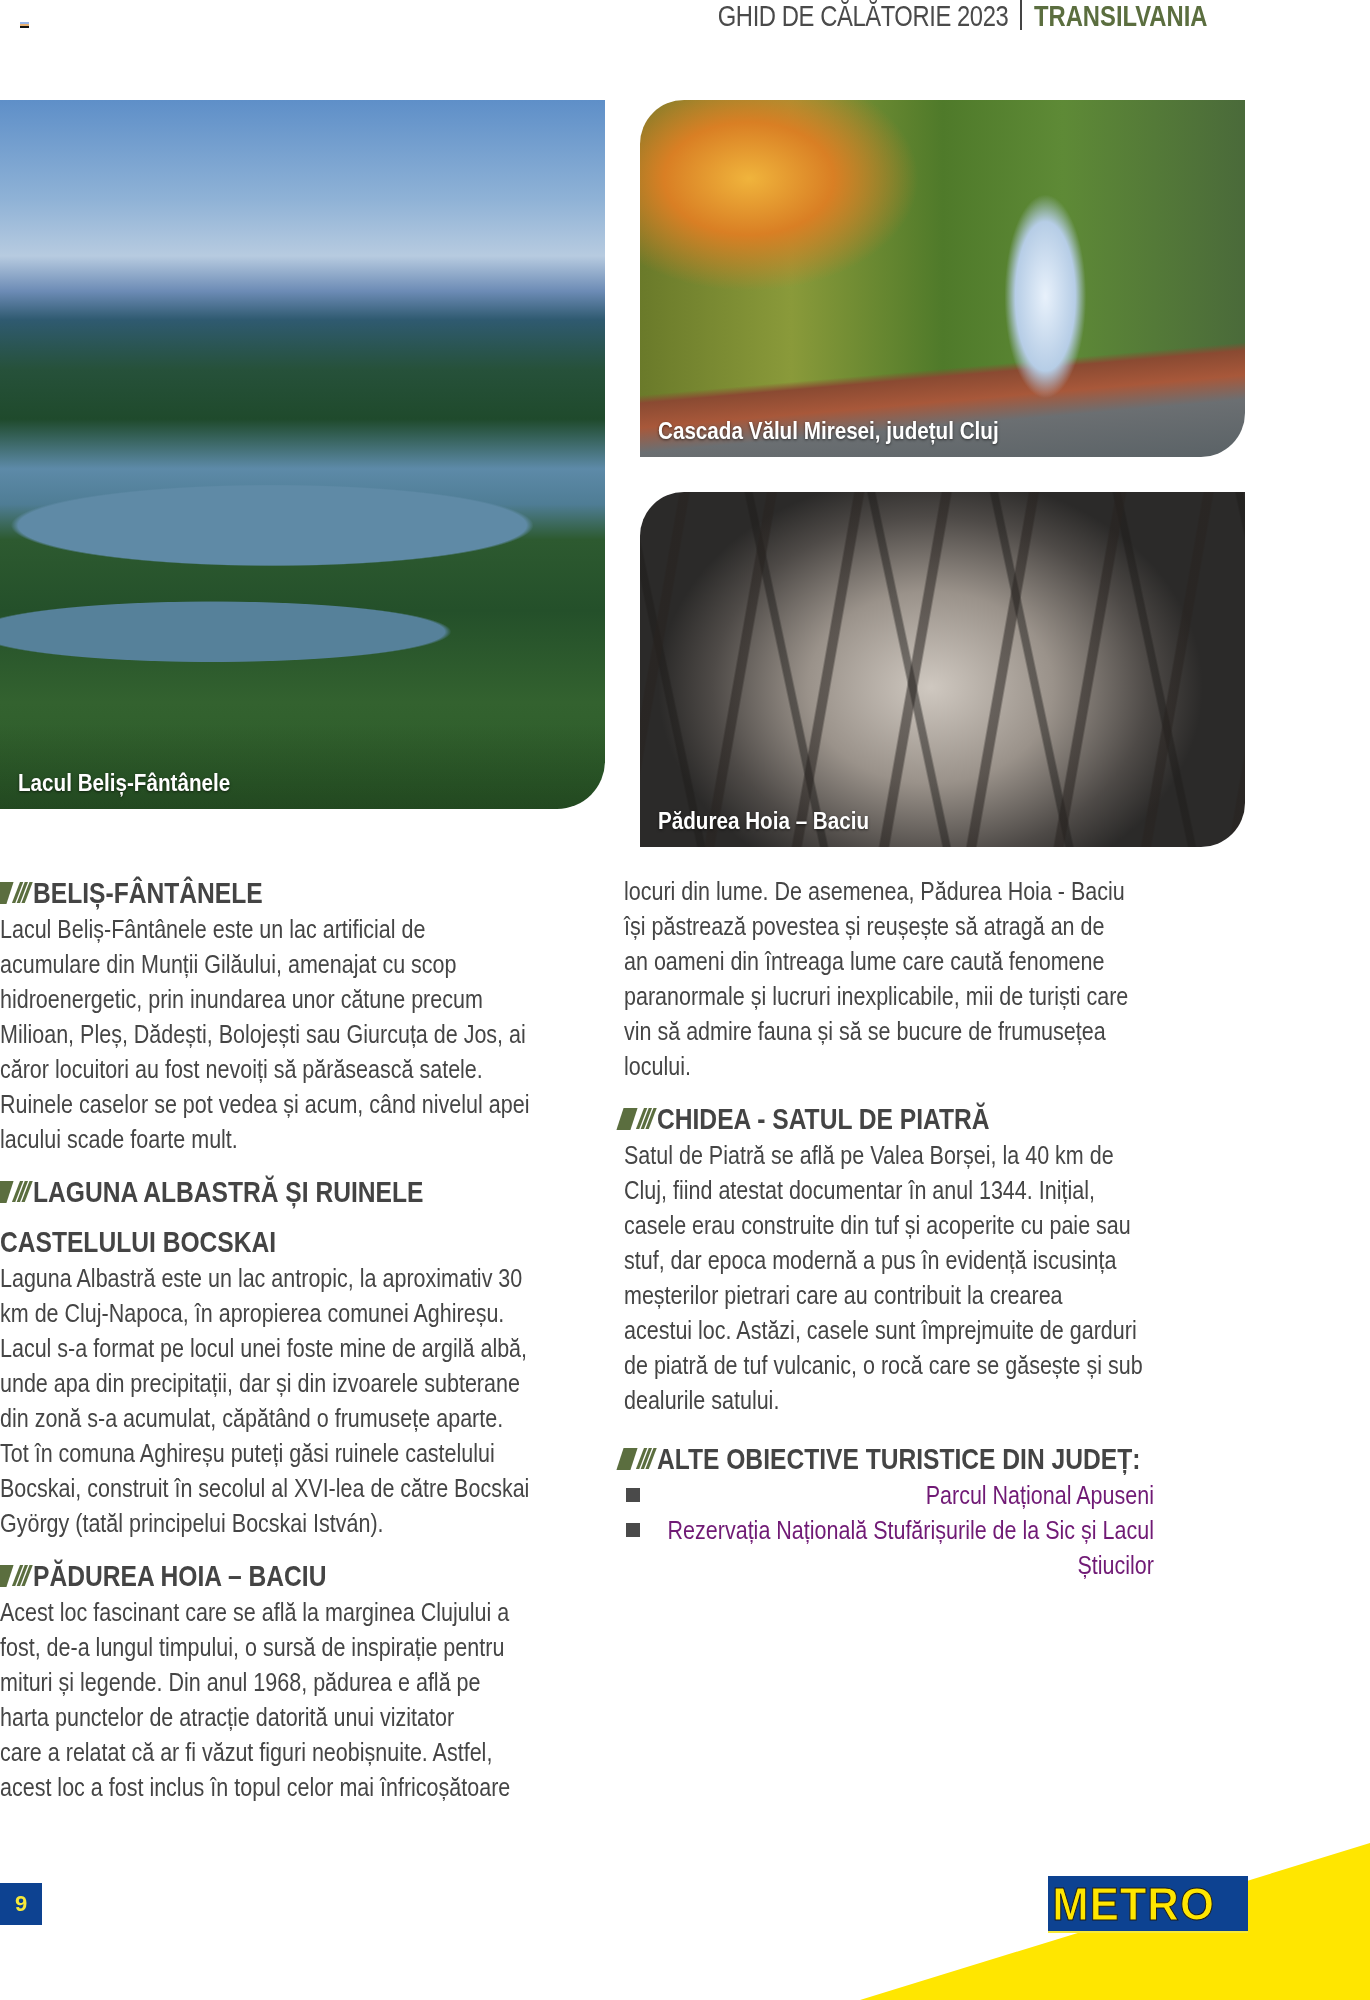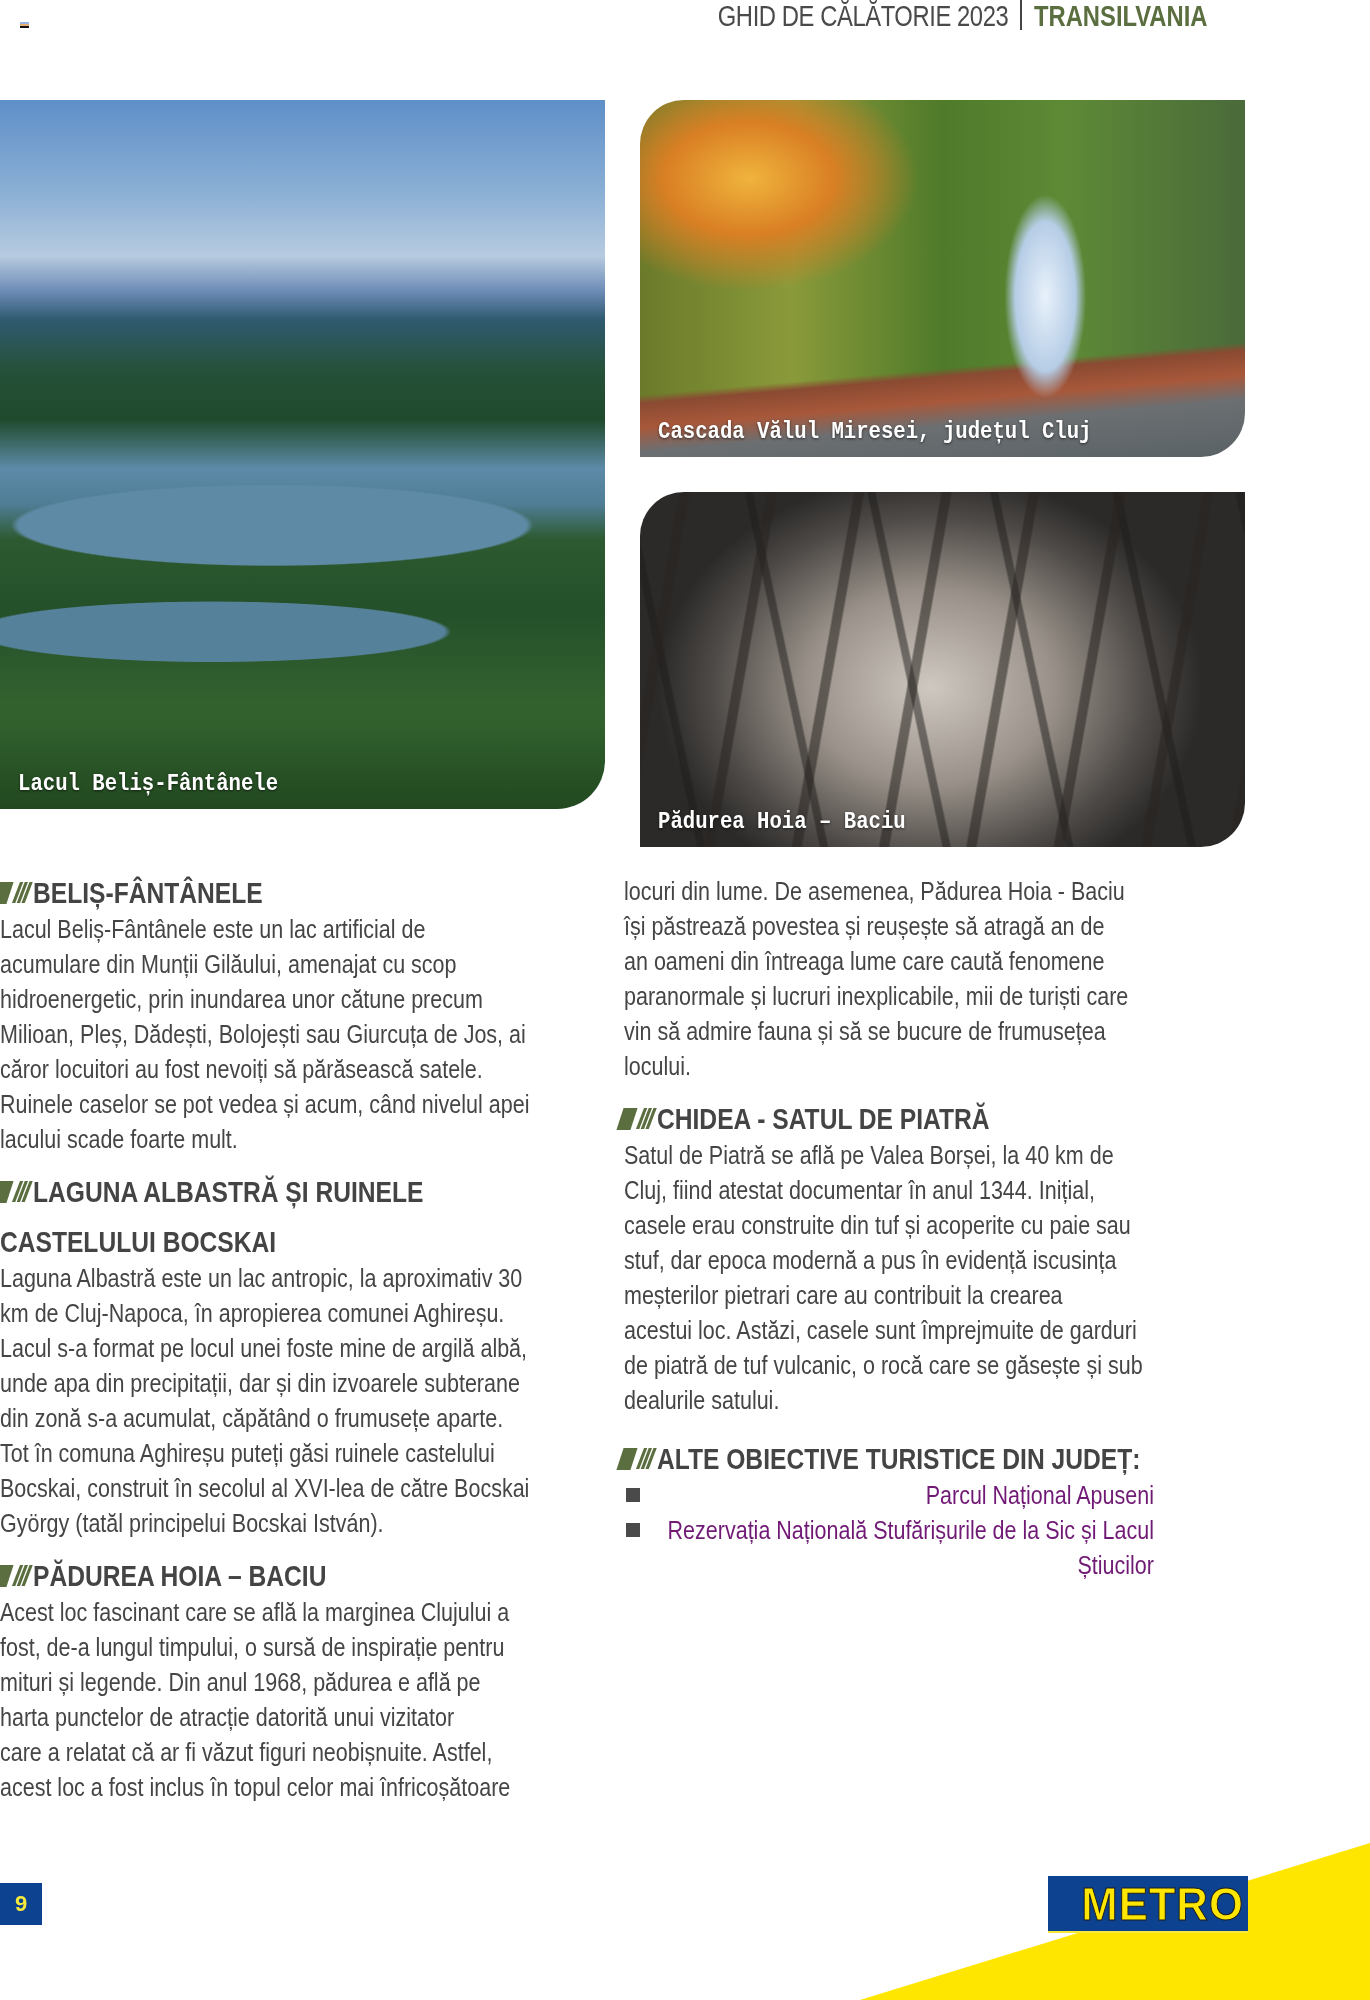--- a/index.html
+++ b/index.html
@@ -7,21 +7,21 @@
   body { position: relative; font-family: "Liberation Sans", sans-serif; color: #3f3f3f; }
 
   .corner-mark { position: absolute; left: 20px; top: 22px; width: 9px; height: 7px; }
   .corner-mark span { display: block; height: 2px; }
 
   .header { position: absolute; top: 0; right: 124px; height: 36px; display: flex; gap: 12px; }
   .header .guide { font-family: "Liberation Sans", sans-serif; font-size: 29px; color: #4a4a4a; letter-spacing: -0.5px; transform: scaleX(0.82); transform-origin: right center; white-space: nowrap; }
   .header .sep { width: 2px; height: 30px; background: #444; }
   .header .region { font-family: "Liberation Sans", sans-serif; font-weight: bold; font-size: 29px; color: #5b6e3f; transform: scaleX(0.82); transform-origin: left center; white-space: nowrap; }
 
-  .photo { position: absolute; overflow: hidden; border-radius: 44px 0 44px 0; font-family: Liberation Mono, monospace; }
+  .photo { position: absolute; overflow: hidden; border-radius: 44px 0 44px 0; }
   .photo .caption { position: absolute; left: 18px; bottom: 12px; color: #fff; font-weight: bold; font-size: 24px; transform: scaleX(0.86); transform-origin: left center; white-space: nowrap; text-shadow: 0 1px 3px rgba(0,0,0,0.6); }
 
   #photo-lake { left: 0; top: 100px; width: 605px; height: 709px; border-radius: 0 0 48px 0;
     background:
       linear-gradient(180deg, rgba(0,0,0,0) 88%, rgba(20,40,20,0.35) 100%),
       radial-gradient(ellipse 60% 8% at 45% 60%, #5f8aa6 0%, #5f8aa6 70%, transparent 72%),
       radial-gradient(ellipse 55% 6% at 35% 75%, #56819a 0%, #56819a 70%, transparent 72%),
       linear-gradient(180deg, #5e8fc8 0%, #8fb2d6 14%, #b7cbe0 22%, #6c8bb5 27%, #2f5a70 31%, #26513a 38%, #1f4a2c 45%, #5d8aa8 52%, #4f7d95 57%, #2d5a30 62%, #24502a 72%, #33622f 85%, #2a5a27 100%);
   }
   #photo-waterfall { left: 640px; top: 100px; width: 605px; height: 357px; border-radius: 44px 0 44px 0;
@@ -54,21 +54,21 @@
 
   .bullets { list-style: none; }
   .bullets li { display: flex; align-items: flex-start; font-size: 25px; line-height: 35px; color: #701a75; text-align: right; }
   .bullets li .sq { flex: 0 0 auto; width: 14px; height: 14px; background: #4a4a4a; margin: 10px 10px 0 2px; }
   .bullets li .btext { transform: scaleX(0.86); transform-origin: left top; width: 116%; }
   .bullets li .btext span { display: block; white-space: nowrap; }
 
   .page-num { position: absolute; left: 0; top: 1883px; width: 42px; height: 42px; background: #0d4291; color: #f6e93a; font-weight: bold; font-size: 22px; display: flex; align-items: center; justify-content: center; }
 
   .yellow-band { position: absolute; left: 0; top: 0; width: 1370px; height: 2000px; pointer-events: none; }
-  .metro-logo { position: absolute; left: 1048px; top: 1876px; width: 200px; height: 57px; background: #0d4291; border-bottom: 2px solid #f6e93a; display: flex; align-items: center; justify-content: flex-end; }
+  .metro-logo { position: absolute; left: 1048px; top: 1876px; width: 200px; height: 57px; background: #0d4291; border-bottom: 2px solid #f6e93a; display: flex; align-items: center; justify-content: flex-start; }
   .metro-logo span { color: #ffe600; font-weight: bold; font-size: 46px; letter-spacing: 1px; transform: scaleX(0.95); -webkit-text-stroke: 1px #1a1a1a; }
 </style>
 </head>
 <body>
 
 <div class="corner-mark">
   <span style="background:#9ab6e8"></span>
     <span style="background:#e8b070"></span>
     <span style="background:#111"></span>
 </div>

